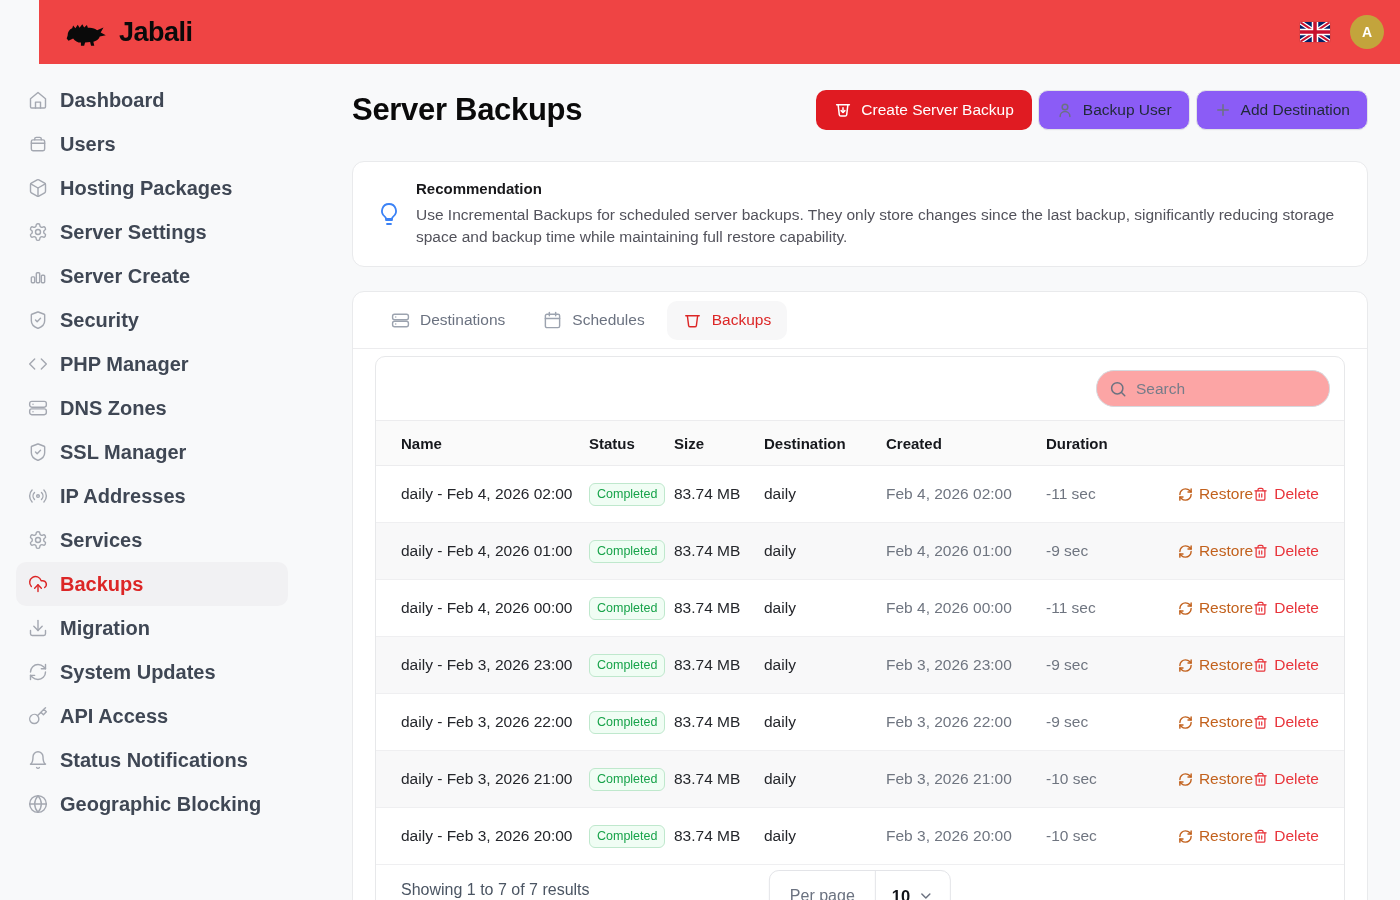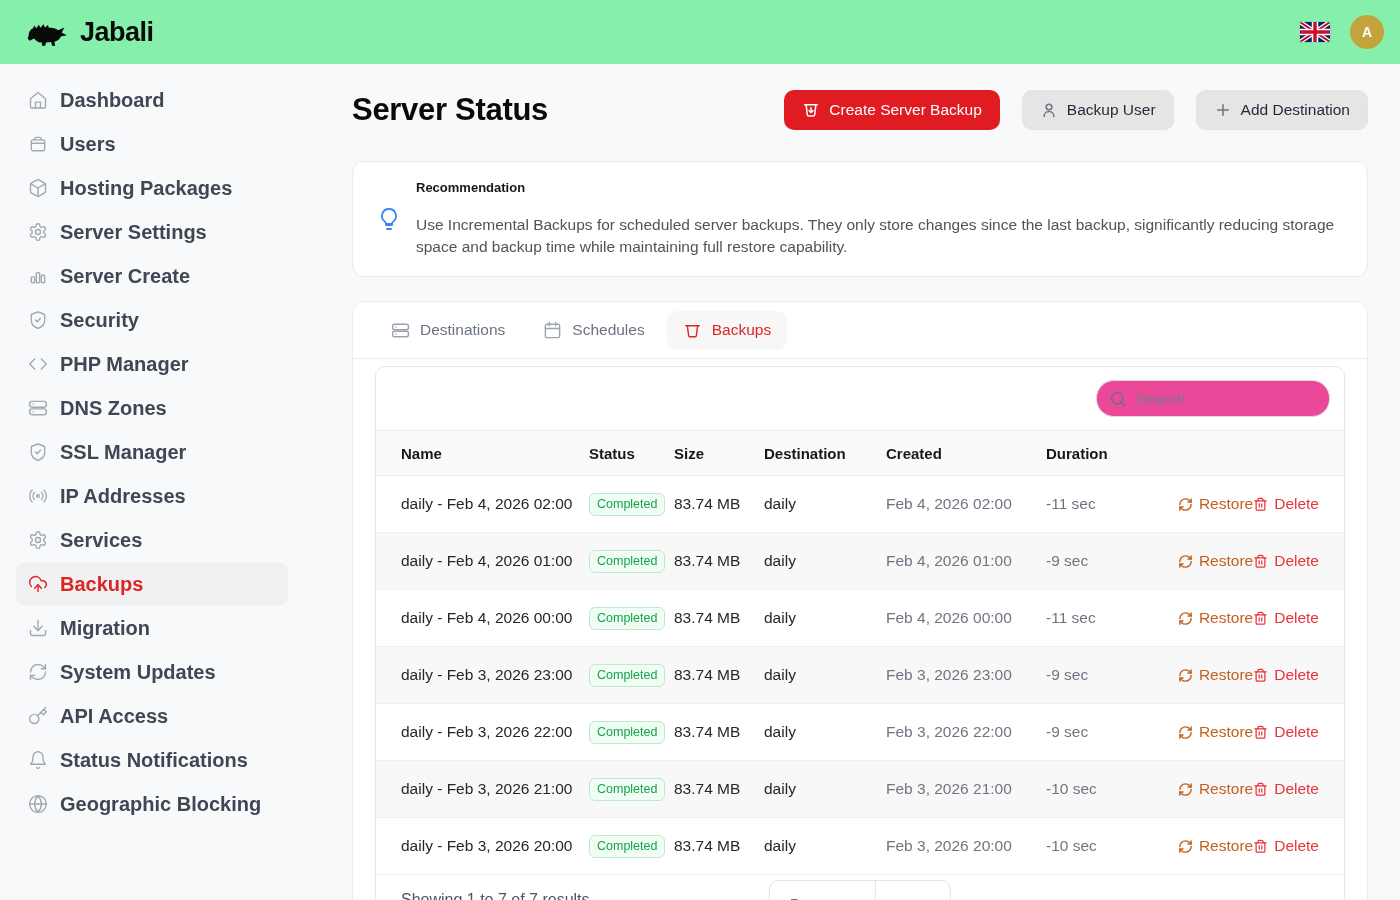--- a/index.html
+++ b/index.html
@@ -7,65 +7,65 @@
     --delete-red:#e8343b; --badge-green:#17a34a; --badge-bg:#f0fdf4;
     --avatar-gold:#c3a43c; --page-bg:#f8f9fa; --card-border:#e9eaec;
     --row-border:#efeff1; --stripe:#f8f8f9; --muted:#6f7580; --dark:#1f2937;
   }
   *{margin:0;padding:0;box-sizing:border-box;}
   html,body{width:1400px;height:900px;overflow:hidden;}
   body{font-family:"Liberation Sans","DejaVu Sans",sans-serif;background:var(--page-bg);color:#1f2937;}
   .icn{display:inline-block;vertical-align:middle;flex:none;}
 
   
-  .topbar{height:64px;background:#86efac;display:flex;align-items:center;padding:0 16px 0 24px;}
+  .topbar{height:64px;background:#ef4444;display:flex;align-items:center;padding:0 16px 0 24px;margin-left:39px;}
   .brand{display:flex;align-items:center;gap:10px;cursor:pointer;}
   .brand-name{font-size:27px;font-weight:800;color:#0a0a0a;letter-spacing:-0.5px;}
   .topbar-right{margin-left:auto;display:flex;align-items:center;gap:20px;}
   .flag{width:30px;height:20px;border-radius:2px;overflow:hidden;display:block;cursor:pointer;box-shadow:0 0 0 1px rgba(0,0,0,.06);}
   .avatar{width:34px;height:34px;border-radius:50%;background:var(--avatar-gold);color:#fff;font-weight:700;font-size:14px;display:flex;align-items:center;justify-content:center;cursor:pointer;}
 
   
   .layout{display:flex;height:836px;}
   .sidebar{width:304px;flex:none;padding:14px 16px;}
   .side-item{height:44px;display:flex;align-items:center;gap:12px;padding:0 12px;border-radius:10px;color:#3f4754;font-size:20px;cursor:pointer;font-weight:bold;}
   .side-item .icn{color:#a4a8b1;}
   .side-item.active{background:#f1f1f3;color:var(--active-red);}
   .side-item.active .icn{color:var(--active-red);}
 
   .main{flex:1;padding:26px 32px 0 48px;}
 
   
   .page-head{display:flex;align-items:center;justify-content:space-between;height:40px;}
   .page-title{font-size:31px;font-weight:800;color:#0a0a0a;letter-spacing:-0.3px;}
-  .actions{display:flex;gap:22px;}
-  .btn{height:40px;display:inline-flex;align-items:center;gap:9px;padding:0 17px;border-radius:10px;font-size:15.5px;border:1px solid transparent;cursor:pointer;background:#e5e5e5;font-family:inherit;}
+  .actions{display:flex;gap:6px;}
+  .btn{height:40px;display:inline-flex;align-items:center;gap:9px;padding:0 17px;border-radius:10px;font-size:15.5px;border:1px solid transparent;cursor:pointer;background:#8b5cf6;font-family:inherit;}
   .btn.primary{background:var(--brand-red);color:#fff;}
   .btn.primary .icn{color:#fff;}
   .btn.secondary{border-color:#e2e3e7;color:#1f2937;box-shadow:0 1px 1px rgba(0,0,0,.02);}
   .btn.secondary .icn{color:#6b7280;}
 
   
   .rec-card{margin-top:31px;background:#fff;border:1px solid var(--card-border);border-radius:12px;padding:18px 24px;display:flex;align-items:center;gap:15px;}
   .rec-icon{color:#3b82f6;}
-  .rec-title{font-size:13px;font-weight:700;color:#18181b;margin-bottom:19px;}
+  .rec-title{font-size:15px;font-weight:700;color:#18181b;margin-bottom:7px;}
   .rec-body{font-size:15.5px;color:#52525b;line-height:1.42;max-width:960px;}
 
   
   .tab-card{margin-top:24px;background:#fff;border:1px solid var(--card-border);border-radius:12px;padding-bottom:22px;}
   .tabs{display:flex;align-items:center;gap:6px;padding:10px 22px;border-bottom:1px solid #ececee;height:57px;}
   .tab{display:flex;align-items:center;gap:10px;font-size:15.5px;color:#6b7280;padding:10px 16px;border-radius:10px;cursor:pointer;}
   .tab .icn{color:#9ca3af;}
   .tab.active{background:#f7f7f8;color:var(--active-red);}
   .tab.active .icn{color:var(--active-red);}
 
   
   .table-wrap{margin:7px 22px 0 22px;border:1px solid #e7e8ea;border-radius:10px;}
   .search-row{display:flex;justify-content:flex-end;padding:13px 14px;}
-  .search-box{width:234px;height:37px;border:1px solid #d6d9de;border-radius:18px;display:flex;align-items:center;padding:0 12px;gap:9px;background:#ec4899;}
+  .search-box{width:234px;height:37px;border:1px solid #d6d9de;border-radius:18px;display:flex;align-items:center;padding:0 12px;gap:9px;background:#fca5a5;}
   .search-box .icn{color:#6b7280;}
   .search-box input{border:none;outline:none;width:100%;font-size:15.5px;font-family:inherit;color:#1f2937;background:transparent;}
   .search-box input::placeholder{color:#767c89;}
 
   .tgrid{display:grid;grid-template-columns:213px 85px 90px 122px 160px 100px 1fr;align-items:center;}
   .thead{background:#fafafa;border-top:1px solid #ececee;border-bottom:1px solid #ececee;height:46px;font-size:15px;font-weight:700;color:#16181d;}
   .trow{height:57px;border-bottom:1px solid var(--row-border);font-size:15.5px;background:#fff;}
   .trow.even{background:var(--stripe);}
   .cell-first{padding-left:25px;}
   .cell-dark{color:#24262b;}
@@ -238,21 +238,21 @@
           <line x1="2" y1="12" x2="22" y2="12"></line>
           <path d="M12 2a15.3 15.3 0 0 1 4 10 15.3 15.3 0 0 1-4 10 15.3 15.3 0 0 1-4-10 15.3 15.3 0 0 1 4-10z"></path>
         </svg>
      <span>Geographic Blocking</span>
    </div>
     </nav>
 
   <main class="main">
 
     <div class="page-head">
-      <h1 class="page-title">Server Status</h1>
+      <h1 class="page-title">Server Backups</h1>
       <div class="actions" id="page-actions">
           <button class="btn primary">
      <svg class="icn" width="18" height="18" viewBox="0 0 24 24" fill="none" stroke="currentColor" stroke-width="2" stroke-linecap="round" stroke-linejoin="round">
               <path d="M3.5 5h17"></path>
               <path d="M5.5 5l1.6 13.4A2 2 0 0 0 9.1 20h5.8a2 2 0 0 0 2-1.6L18.5 5"></path>
               <path d="M12 9v6"></path>
               <path d="m9.5 12.8 2.5 2.5 2.5-2.5"></path>
             </svg>
      <span>Create Server Backup</span>
    </button>

